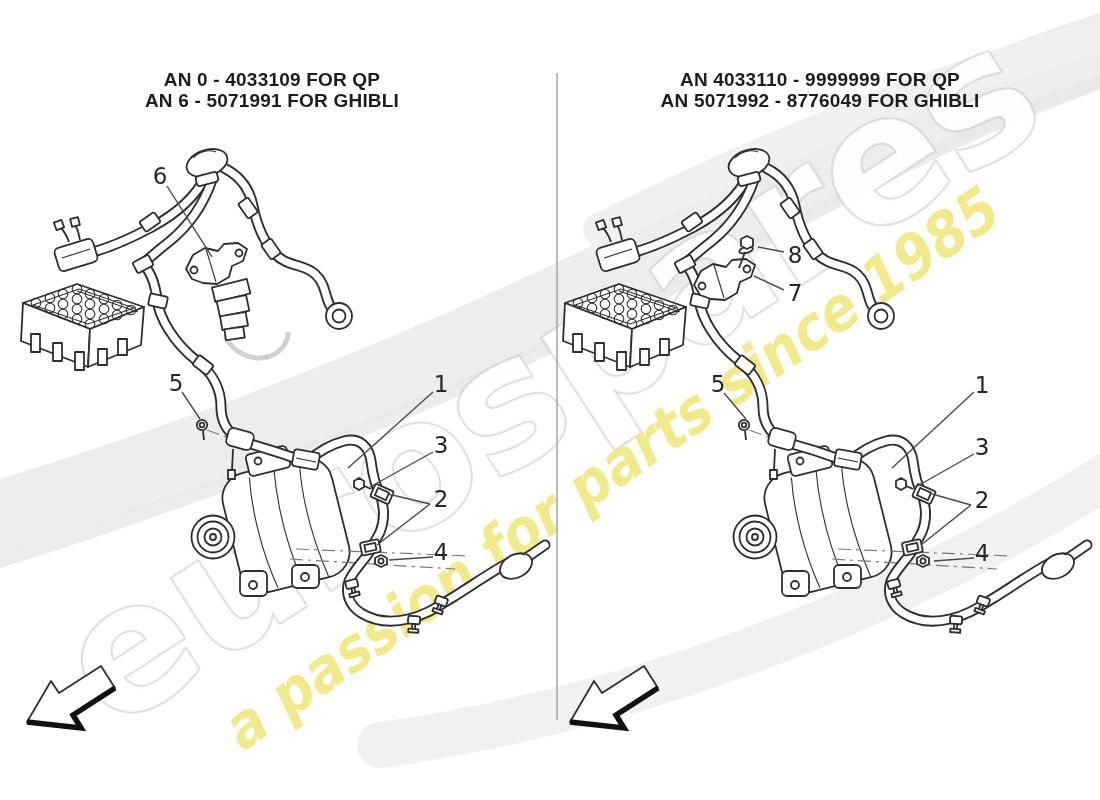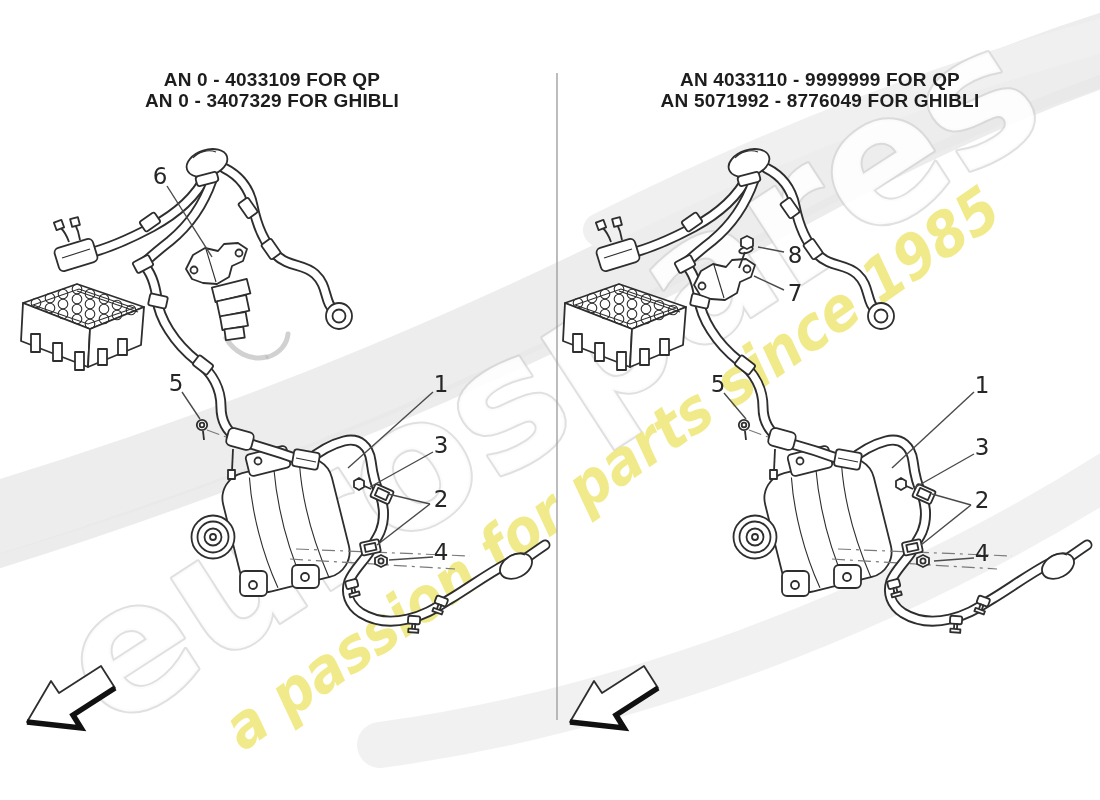--- a/index.html
+++ b/index.html
@@ -292,20 +292,20 @@
         <line x1="971" y1="505" x2="932" y2="494" class="leader"></line>
         <line x1="971" y1="505" x2="921" y2="545" class="leader"></line>
         <text x="982" y="500" class="callout">2</text>
         <line x1="974" y1="558" x2="934" y2="561" class="leader"></line>
         <text x="982" y="553" class="callout">4</text>
       </g>
   </svg>
 
   <div class="hdr hdr-left">
     <div>AN 0 - 4033109 FOR QP</div>
-    <div>AN 0 - 3407329 FOR GHIBLI</div>
+    <div>AN 6 - 5071991 FOR GHIBLI</div>
   </div>
   <div class="hdr hdr-right">
     <div>AN 4033110 - 9999999 FOR QP</div>
     <div>AN 5071992 - 8776049 FOR GHIBLI</div>
   </div>
 
 </div>
 
 </body></html>

